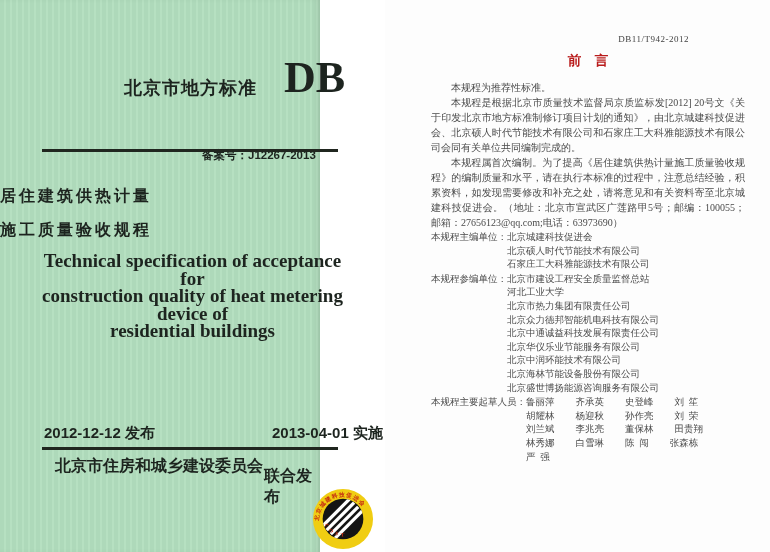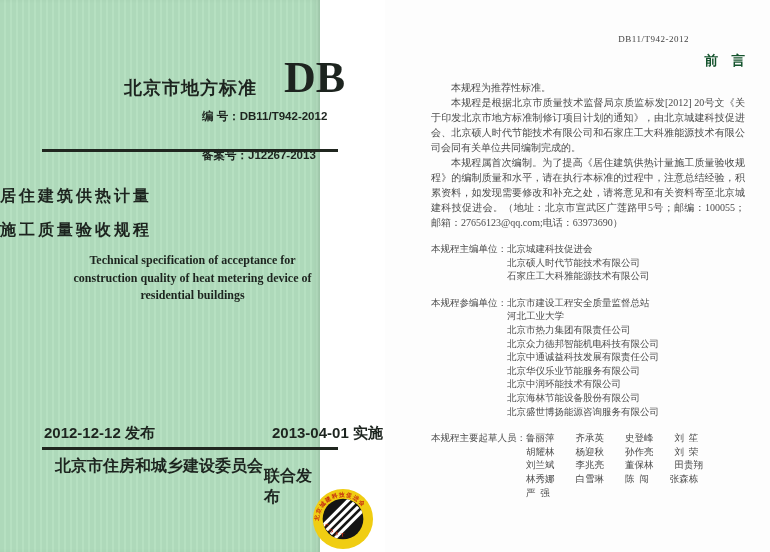--- a/index.html
+++ b/index.html
@@ -20,55 +20,54 @@
   .num-line.n1{top:109px;}
   .num-line.n2{top:126px;margin-top:22px;}
   .rule{position:absolute;left:42px;width:296px;background:#20261f;}
   .rule.r1{top:149px;height:3px;}
   .rule.r2{top:447px;height:2.5px;}
   .title-cn{position:absolute;left:0;width:100%;
             font-family:"Liberation Sans",sans-serif;font-weight:bold;font-size:16px;letter-spacing:3px;}
   .title-cn.t1{top:186px;}
   .title-cn.t2{top:220px;}
   .title-en{position:absolute;left:30px;top:252px;width:325px;text-align:center;
-            font-family:"Liberation Serif",serif;font-weight:bold;font-size:12px;line-height:17.5px;}
+            font-family:"Liberation Serif",serif;font-weight:bold;font-size:19px;line-height:17.5px;}
   .date{position:absolute;top:424px;font-family:"Liberation Sans",sans-serif;
         font-weight:bold;font-size:15px;white-space:nowrap;}
   .date.issue{left:44px;}
   .date.impl{left:228px;margin-left:44px;}
   .pub-block{position:absolute;left:55px;top:457px;width:208px;
              font-family:"Liberation Sans",sans-serif;font-weight:bold;font-size:16px;line-height:18.5px;}
   .pub-block .pub-l2{text-align:justify;text-align-last:justify;}
   .joint{position:absolute;left:264px;top:466px;font-family:"Liberation Sans",sans-serif;
          font-weight:bold;font-size:16px;}
   .seal{position:absolute;left:312px;top:488px;width:62px;height:62px;}
 
   
   .page-right{position:absolute;left:385px;top:0;width:385px;height:552px;background:#fdfdfd;}
   .pr-inner{position:absolute;left:46px;top:34px;width:314px;color:#474747;}
   .doc-num{text-align:right;padding-right:56px;font-size:9px;letter-spacing:.5px;color:#3f3f3f;}
-  .fw-title{text-align:right;font-size:13.5px;font-weight:bold;color:#14532d;
+  .fw-title{text-align:center;font-size:13.5px;font-weight:bold;color:#b91c1c;
             margin-top:8px;margin-bottom:10px;white-space:pre;}
   .para{margin:0;font-size:10px;line-height:15px;text-align:justify;text-indent:2em;color:#4a4a4a;}
-  .sec{display:flex;font-size:9.5px;line-height:13.6px;margin-top:13px;color:#4a4a4a;}
+  .sec{display:flex;font-size:9.5px;line-height:13.6px;margin-top:1px;color:#4a4a4a;}
   .sec-label{white-space:nowrap;flex:0 0 auto;}
   .sec-list{flex:1 1 auto;}
   .name-row span{display:inline-block;margin-right:21px;white-space:pre;}
   .name-row span:last-child{margin-right:0;}
 </style>
 </head>
 <body>
 
 <div class="stage">
 
   <div class="cover">
     <div class="std-label">北京市地方标准</div>
     <div class="db-mark">DB</div>
 
-    <div class="num-line n1"><span>编  号：</span><span>DB11/T942-2012</span></div>
     <div class="num-line n2"><span>备案号：</span><span>J12267-2013</span></div>
 
     <div class="rule r1"></div>
 
     <div class="title-cn t1">居住建筑供热计量</div>
     <div class="title-cn t2">施工质量验收规程</div>
 
     <div class="title-en">
       <div>Technical specification of acceptance for</div>
       <div>construction quality of heat metering device of</div>

